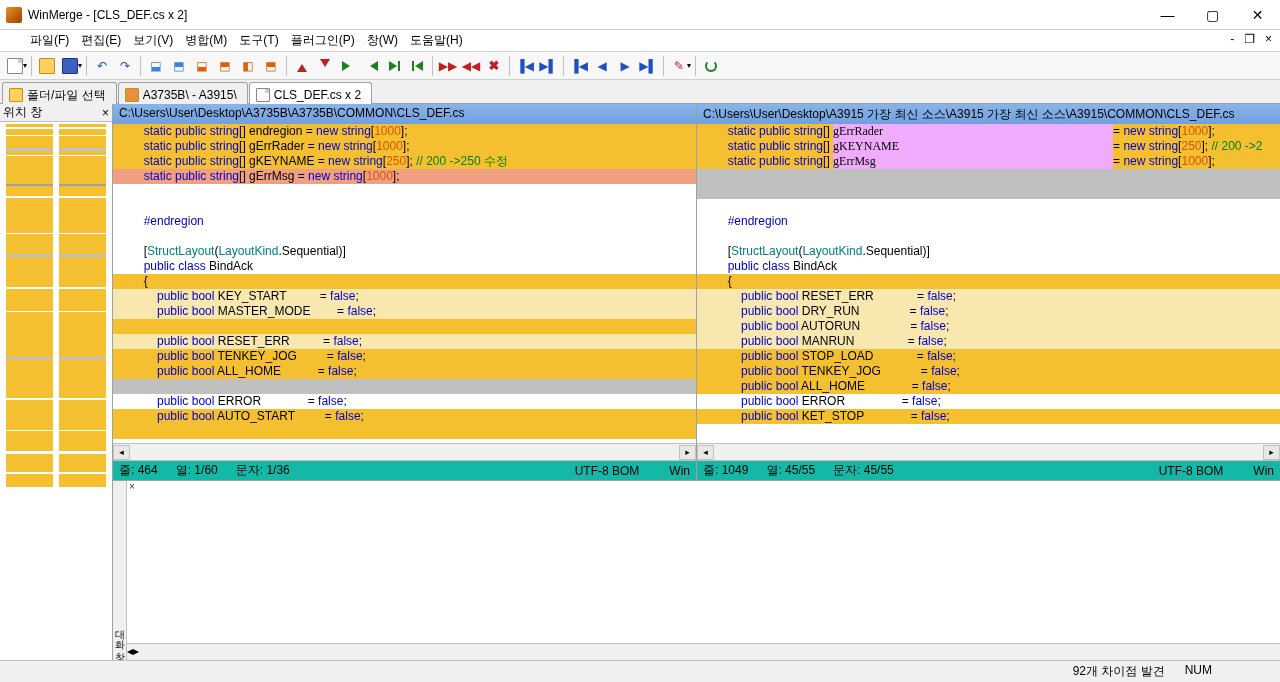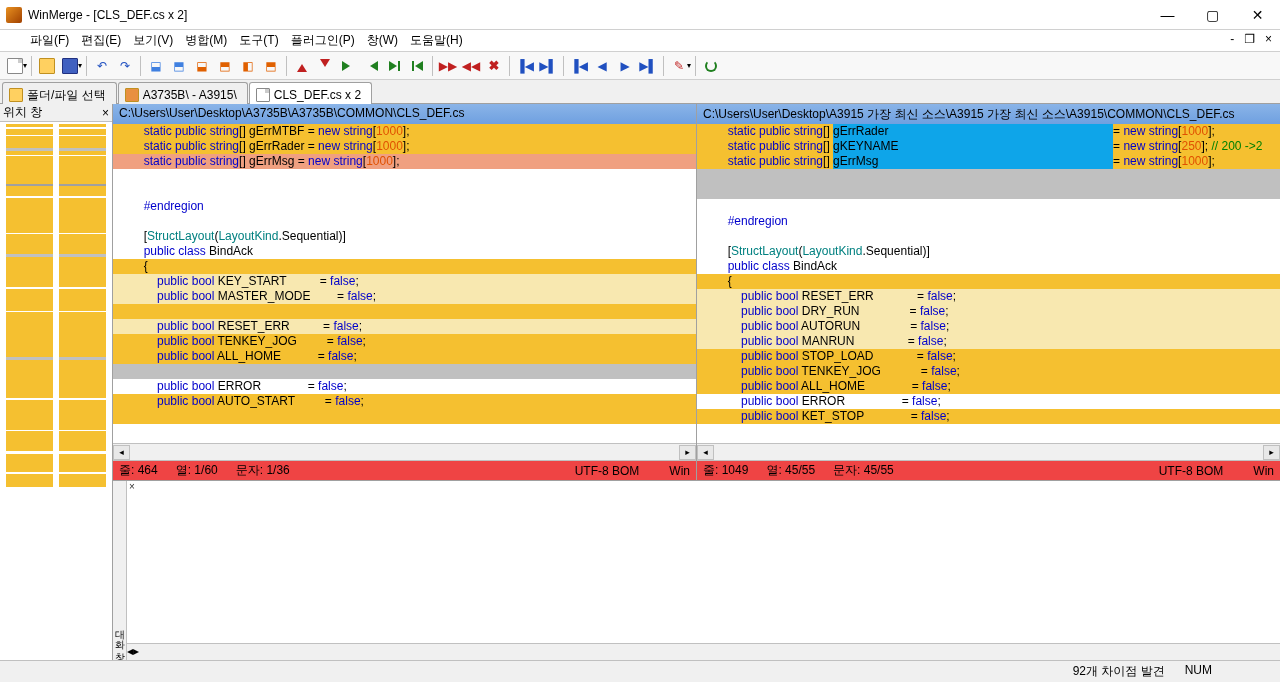--- a/index.html
+++ b/index.html
@@ -30,41 +30,41 @@
 .diff-area { flex:1; display:flex; flex-direction:column; min-width:0;}
 .diff-panes { flex:1; display:flex; min-height:0;}
 .pane { flex:1; display:flex; flex-direction:column; min-width:0; border-right:1px solid #a0a0a0;}
 .pane:last-child { border-right:none;justify-content:space-between;}
 .pane-header { height:20px; background:linear-gradient(#8ab4e8,#6fa0e0); color:#000; padding:2px 6px; font-size:12px; white-space:nowrap; overflow:hidden;}
 .code-scroll { flex:1; overflow:hidden; background:#fff; position:relative; font-family:Consolas,"Courier New",monospace; font-size:13px; line-height:15px;}
 .code-line { white-space:pre; height:15px; padding-left:4px;}
 .hscroll { height:17px; background:#f0f0f0; border-top:1px solid #c0c0c0; display:flex; align-items:center;}
 .hscroll .arrow { width:17px; height:15px; background:#e8e8e8; border:1px solid #c0c0c0; display:flex;align-items:center;justify-content:center;font-size:9px;}
 .hscroll .track { flex:1; height:15px; background:#f0f0f0;}
-.pane-status { height:20px; background:#ef4444; border-top:1px solid #c0c0c0; display:flex; align-items:center; padding:0 6px; font-size:11px;}
+.pane-status { height:20px; background:#14b8a6; border-top:1px solid #c0c0c0; display:flex; align-items:center; padding:0 6px; font-size:11px;}
 .pane-status .cell { margin-right:18px;}
 .pane-status .right { margin-left:auto; display:flex; gap:30px;}
 .merge-pane { height:180px; display:flex; background:#fff; border-top:1px solid #a0a0a0;}
 .merge-side { width:14px; background:#f0f0f0; border-right:1px solid #c0c0c0; writing-mode:vertical-rl; text-orientation:mixed; font-size:10px; padding:4px 1px; display:flex; align-items:center; justify-content:flex-end;}
 .merge-body { flex:1; position:relative;}
 .merge-x { position:absolute; left:2px; top:0; font-size:10px; color:#333;}
 .merge-hscroll { position:absolute; bottom:0; left:0; right:0; height:17px; background:#f0f0f0; border-top:1px solid #c0c0c0; display:flex;}
 .statusbar { height:22px; background:#f0f0f0; border-top:1px solid #c0c0c0; display:flex; align-items:center; padding:0 8px; font-size:11px;}
 .statusbar .sb-right { margin-left:auto; display:flex; gap:20px; align-items:flex-start;}
 
 
 .kw { color:#0000cc; }
 .ty { color:#008080; }
 .num { color:#e05000; }
 .cmt { color:#008000; }
 .bg-diff { background:#f5c030; }
 .bg-diff-light { background:#f8e8b0; }
 .bg-diff-red { background:#f0a080; }
 .bg-grey { background:#c0c0c0; }
-.bg-diff-col2 { display:inline-block; background:#0ea5e9; min-width:280px;}
+.bg-diff-col2 { display:inline-block; background:#f0abfc; min-width:280px;font-family:Liberation Serif, serif;}
 .caret { border-left:1px solid #000; display:inline-block; height:13px; vertical-align:middle;}
 
 
 .ico-page { background:#fff; border:1px solid #888; border-radius:1px; position:relative;}
 .ico-page::after{content:"";position:absolute;top:0;right:0;width:4px;height:4px;background:#ccc;}
 .ico-folder{background:#ffd060;border:1px solid #c09020;border-radius:1px;}
 .ico-save{background:#4060c0;border:1px solid #203080;border-radius:1px;}
 .ico-arrow-l{border:5px solid transparent;border-right:8px solid #208020;width:0;height:0;}
 .ico-arrow-r{border:5px solid transparent;border-left:8px solid #208020;width:0;height:0;}
 .ico-arrow-dn{border:5px solid transparent;border-top:8px solid #c02020;width:0;height:0;}
@@ -300,22 +300,23 @@
         </div>
     </div>
   </div>
 
   <div class="diff-area">
     <div class="diff-panes">
 
       <div class="pane">
         <div class="pane-header">C:\Users\User\Desktop\A3735B\A3735B\COMMON\CLS_DEF.cs</div>
         <div class="code-scroll" id="code-left">
-            <div class="code-line bg-diff">        <span class="kw">static public string</span><span>[] gErrMTBF = </span><span class="kw">new string</span><span>[</span><span class="num">1000</span><span>];</span></div>
+            <div class="code-line bg-diff">        <span class="kw">static public string</span><span>[] endregion = </span><span class="kw">new string</span><span>[</span><span class="num">1000</span><span>];</span></div>
             <div class="code-line bg-diff">        <span class="kw">static public string</span><span>[] gErrRader = </span><span class="kw">new string</span><span>[</span><span class="num">1000</span><span>];</span></div>
+            <div class="code-line bg-diff">        <span class="kw">static public string</span><span>[] gKEYNAME = </span><span class="kw">new string</span><span>[</span><span class="num">250</span><span>]; </span><span class="cmt">// 200 -&gt;250 수정</span></div>
             <div class="code-line bg-diff-red">        <span class="kw">static public string</span><span>[] gErrMsg = </span><span class="kw">new string</span><span>[</span><span class="num">1000</span><span>];</span></div>
             <div class="code-line "><span> </span></div>
             <div class="code-line "><span> </span></div>
             <div class="code-line ">        <span class="kw">#endregion</span></div>
             <div class="code-line "><span> </span></div>
             <div class="code-line ">        <span>[</span><span class="ty">StructLayout</span><span>(</span><span class="ty">LayoutKind</span><span>.Sequential)]</span></div>
             <div class="code-line ">        <span class="kw">public class</span><span> BindAck</span></div>
             <div class="code-line bg-diff">        <span>{</span></div>
             <div class="code-line bg-diff-light">            <span class="kw">public bool</span><span> KEY_START          = </span><span class="kw">false</span><span>;</span></div>
             <div class="code-line bg-diff-light">            <span class="kw">public bool</span><span> MASTER_MODE        = </span><span class="kw">false</span><span>;</span></div>

